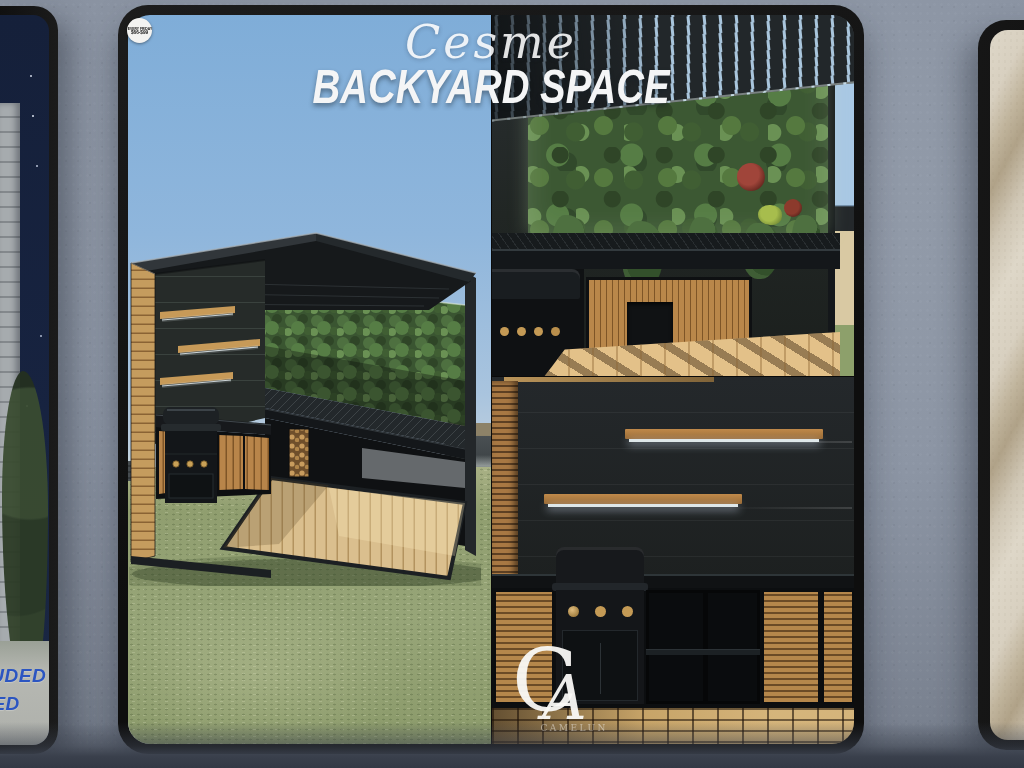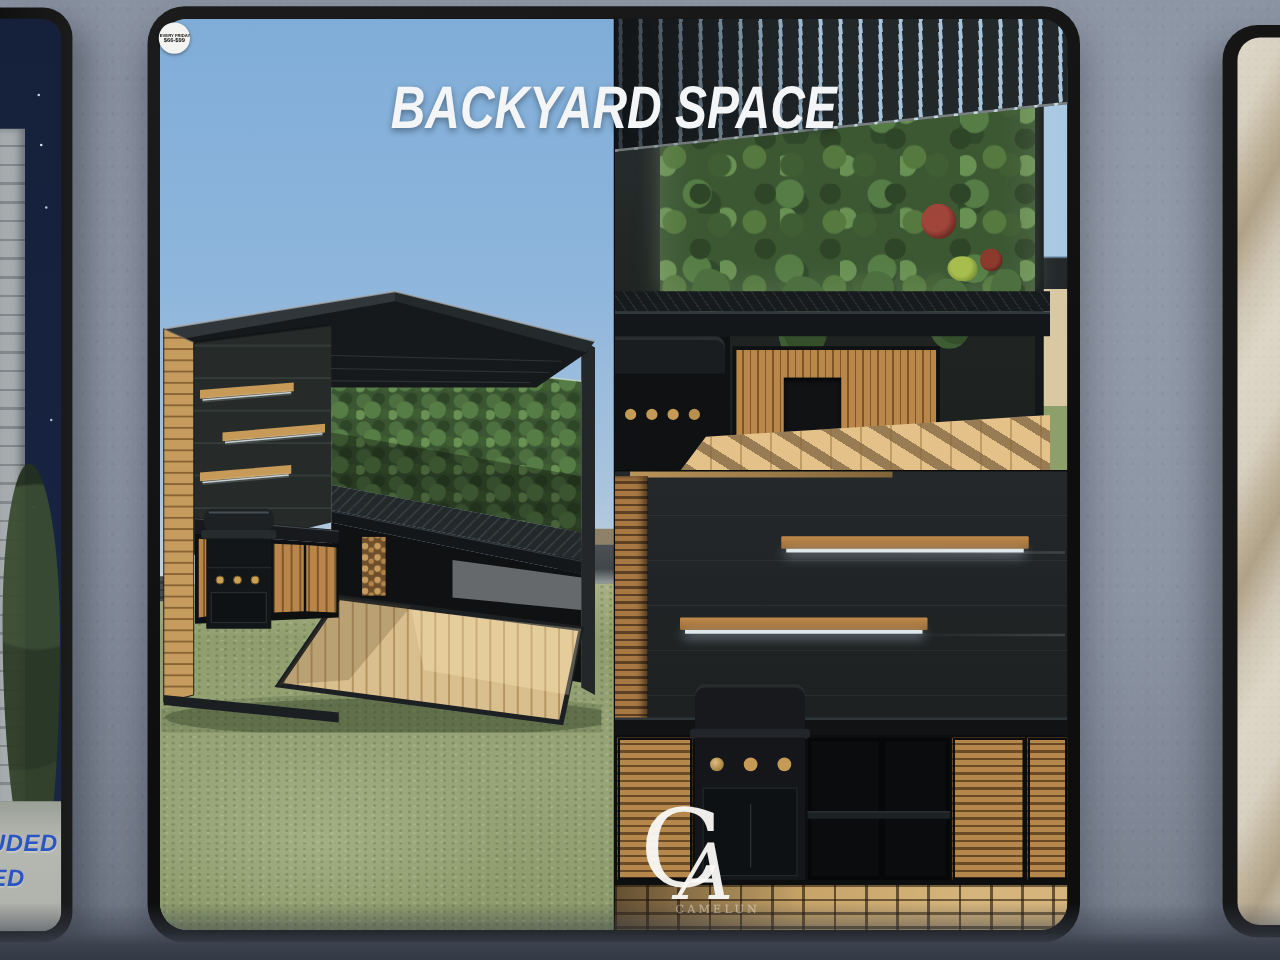--- a/index.html
+++ b/index.html
@@ -390,20 +390,21 @@
           <div class="br-cubbies"></div>
           <div class="br-woodslat br-w2"></div>
           <div class="br-woodslat br-w3"></div>
         </div>
         <div class="br-floor"></div>
       </div>
 
       <div class="seam-v"></div>
       <div class="seam-h"></div>
 
+      <div class="title-script">Cesme</div>
       <div class="title-main">BACKYARD SPACE</div>
       <div class="monogram">
         <span class="mono-c">C</span>
         <span class="mono-a">A</span>
       </div>
       <div class="watermark">CAMELUN</div>
     </div>
 
     <div class="badge-mini">
       <span class="m1">EVERY FRIDAY</span>

